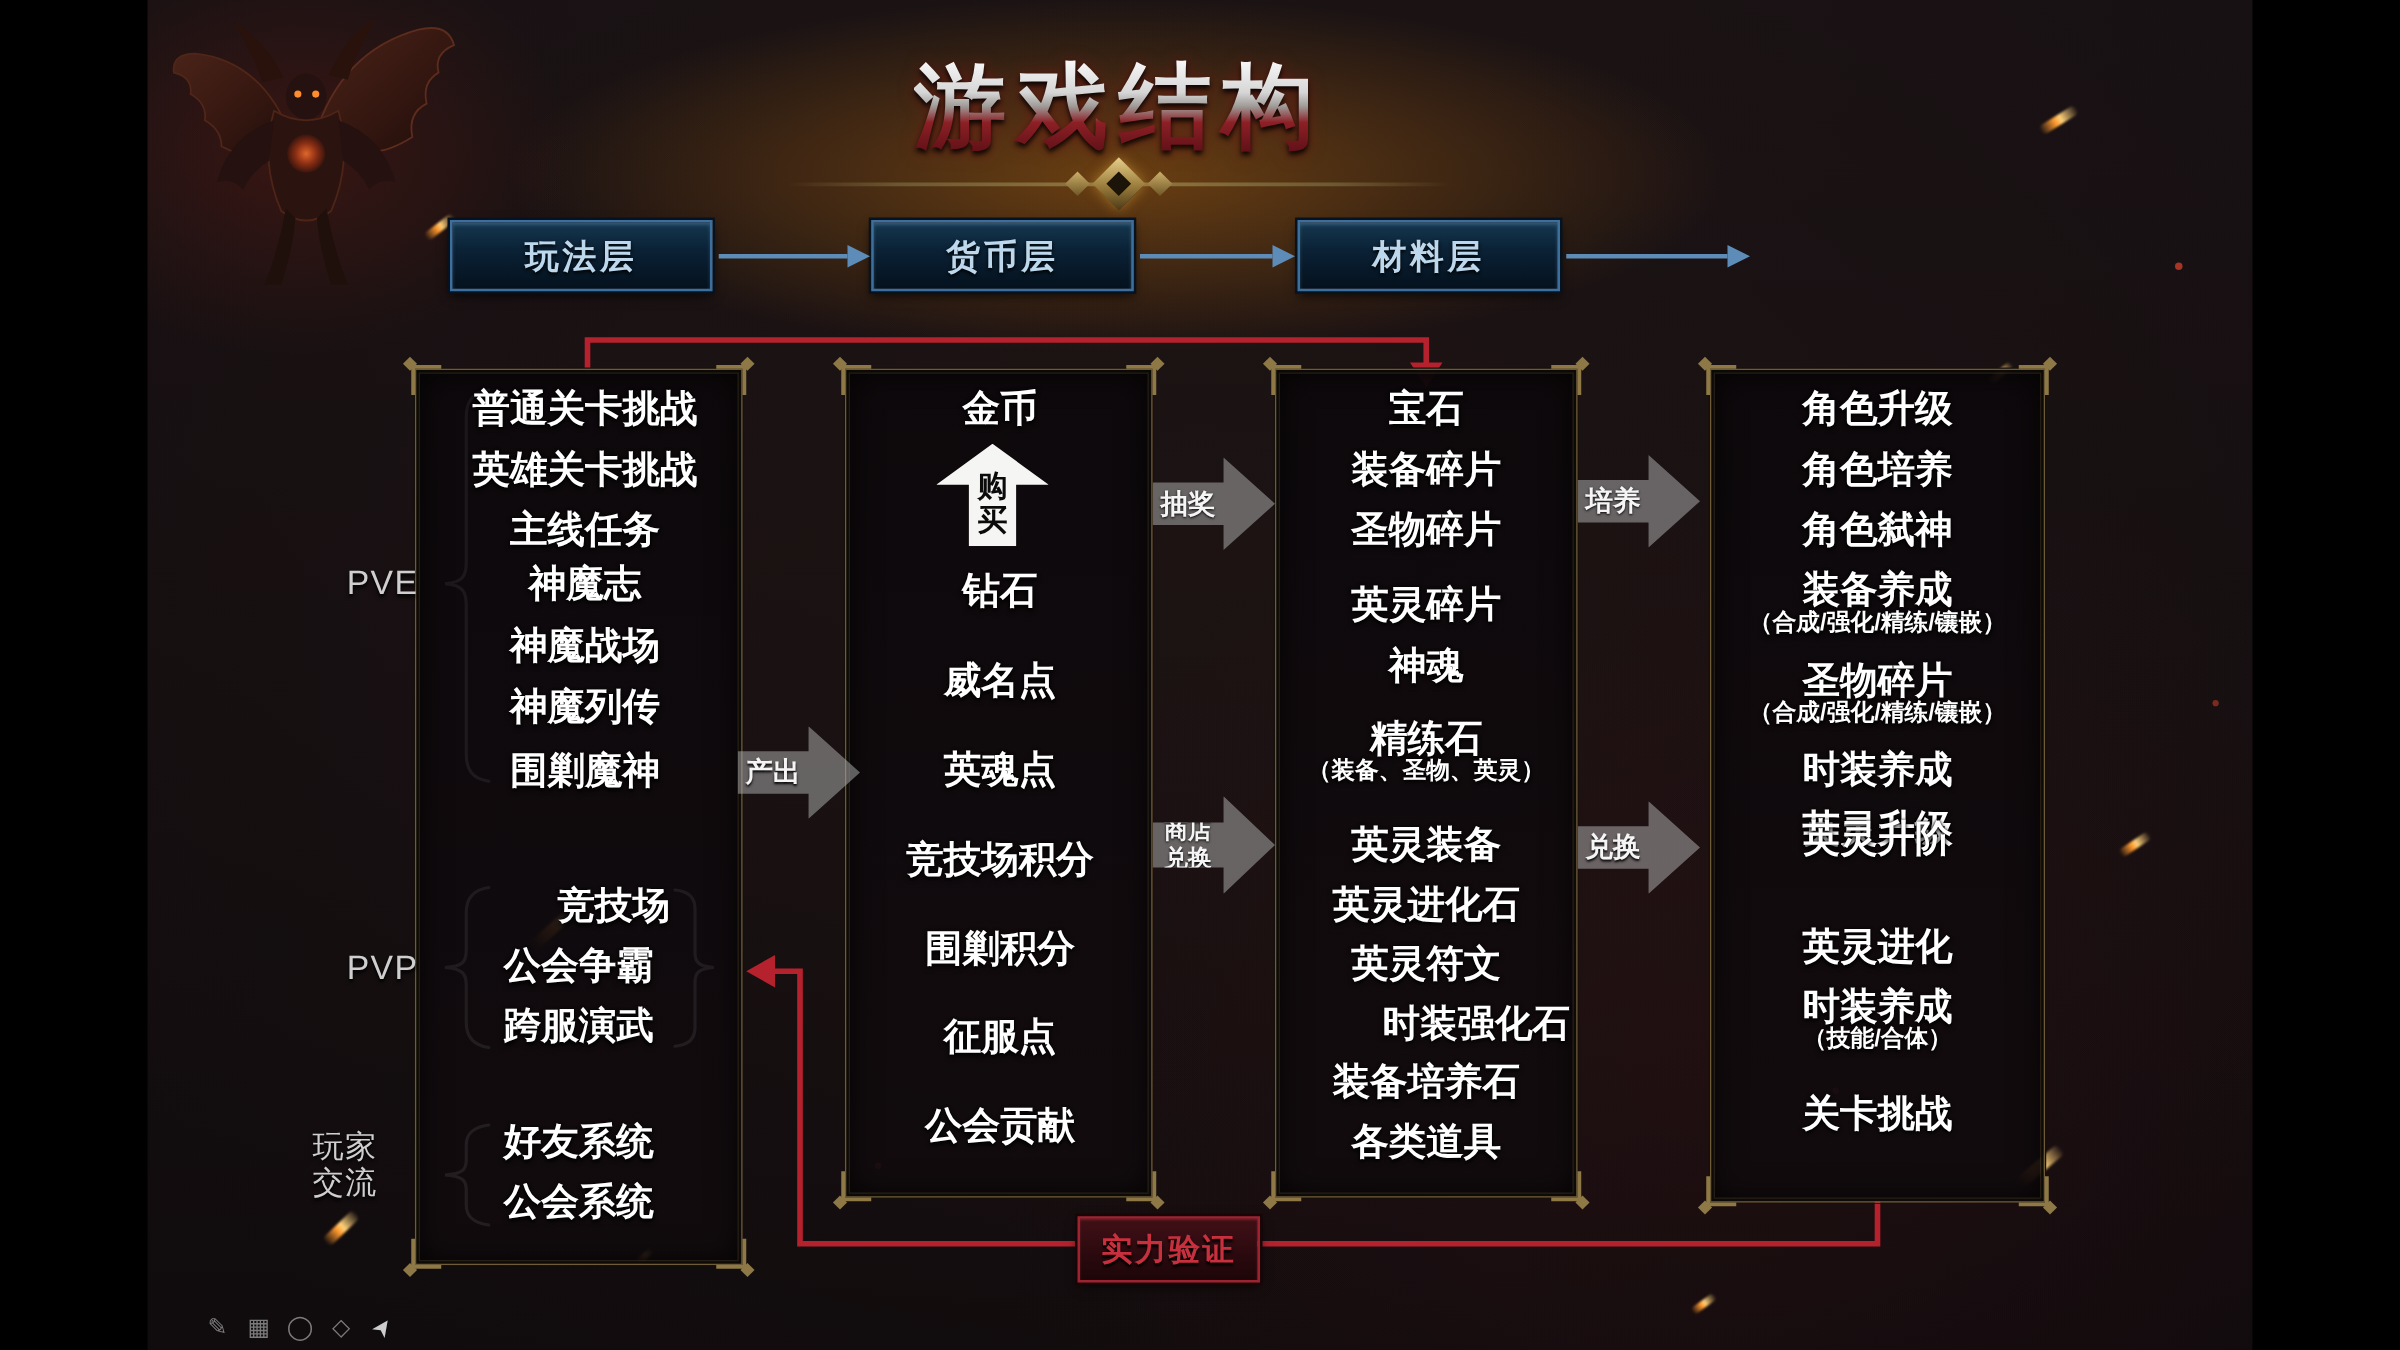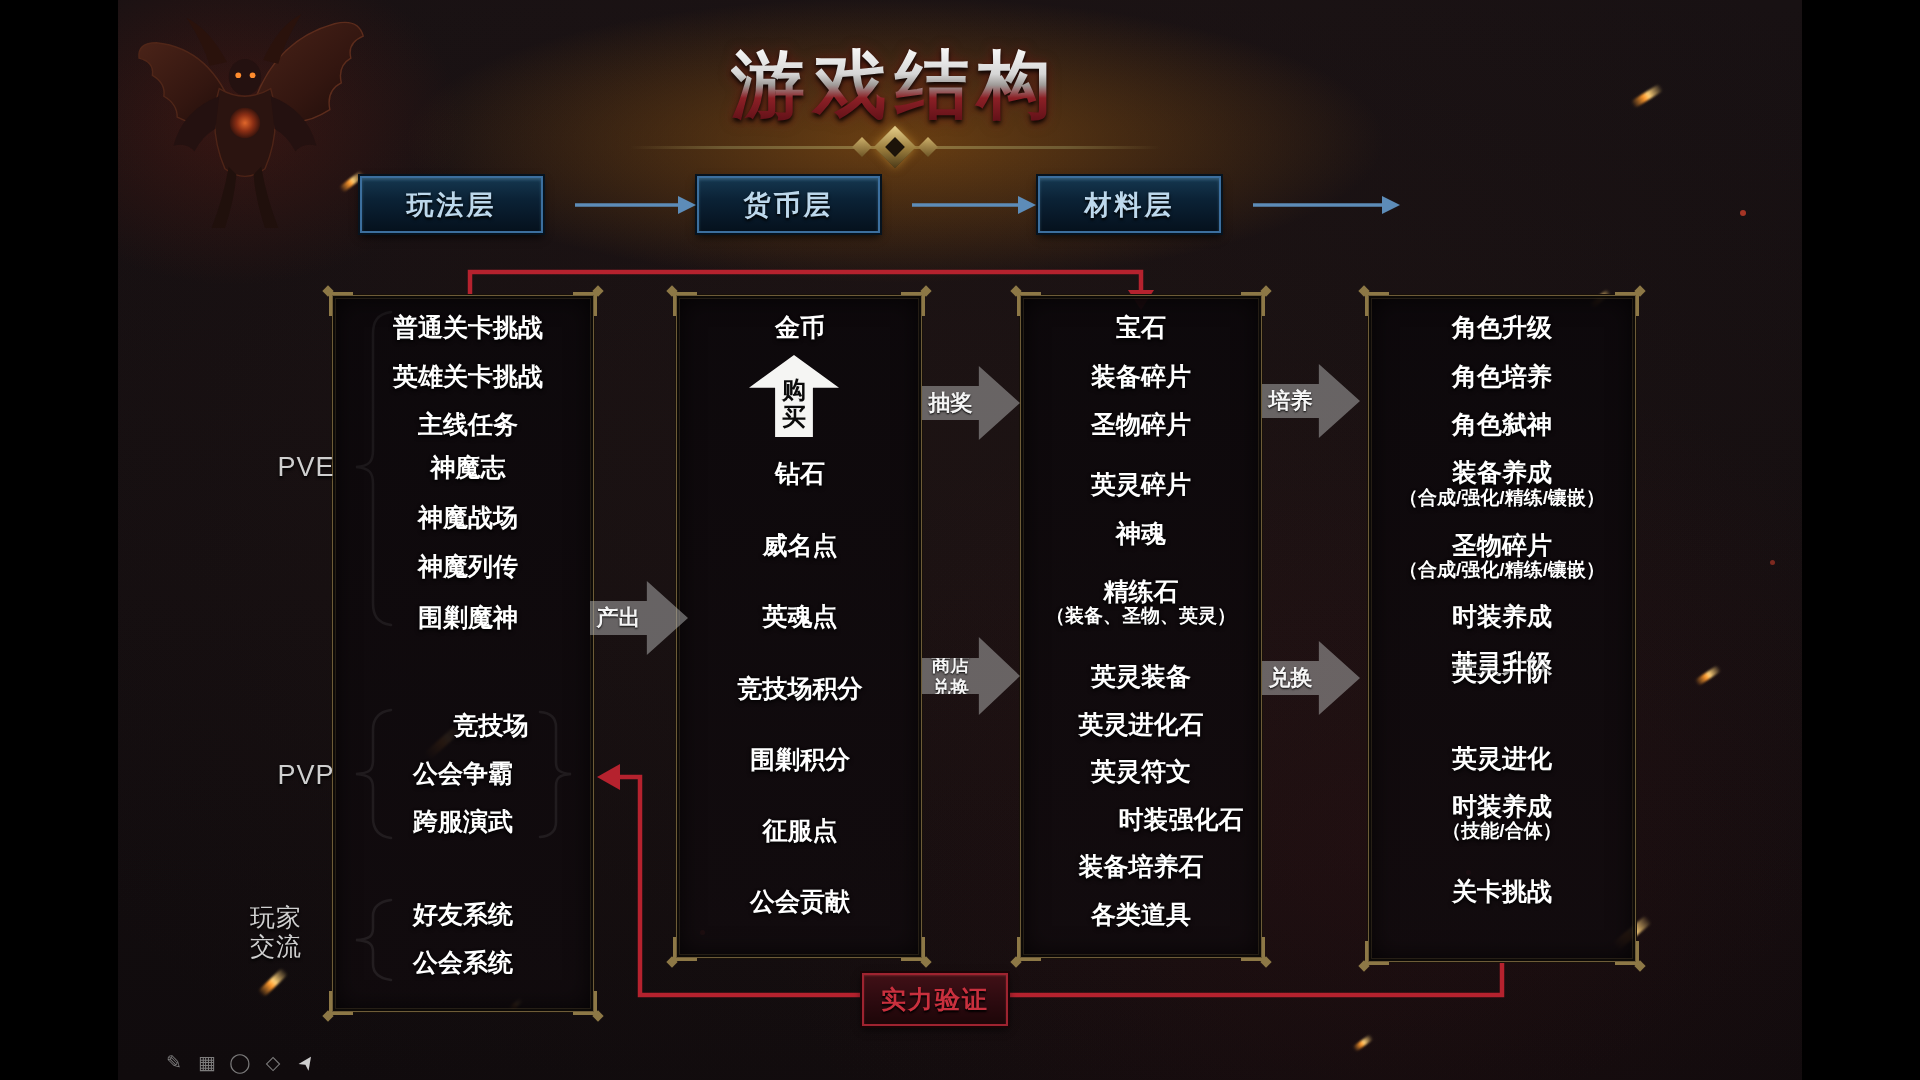--- a/index.html
+++ b/index.html
@@ -20,40 +20,40 @@
     -webkit-background-clip:text;background-clip:text;color:transparent;
     filter:drop-shadow(0 3px 2px rgba(0,0,0,.85)) drop-shadow(0 0 6px rgba(120,20,20,.5));}
   .orn-line{position:absolute;left:630px;top:146px;width:530px;height:3px;
     background:linear-gradient(90deg,rgba(110,85,45,0),#6e5a32 18%,#94793f 50%,#6e5a32 82%,rgba(110,85,45,0));}
   .orn-diamond{position:absolute;left:895px;top:147px;width:30px;height:30px;transform:translate(-50%,-50%) rotate(45deg);
     background:linear-gradient(135deg,#e7cf8a,#9a7c3c 55%,#4b3a18);box-shadow:0 0 10px rgba(230,170,60,.5);}
   .orn-diamond-inner{position:absolute;left:895px;top:147px;width:14px;height:14px;transform:translate(-50%,-50%) rotate(45deg);background:#1c1309;}
   .orn-side{position:absolute;top:147px;width:14px;height:14px;transform:translate(-50%,-50%) rotate(45deg);
     background:linear-gradient(135deg,#cdb06a,#6e5526);}
   
-  .hdr{position:absolute;top:176px;width:183px;height:57px;box-sizing:border-box;
+  .hdr{position:absolute;top:176px;width:210px;height:57px;box-sizing:border-box;
     background:linear-gradient(180deg,#15374f 0%,#0b2236 40%,#05111d 100%);
     border:2px solid #3c6f9e;box-shadow:0 0 0 2px #06131f, inset 0 2px 3px rgba(140,200,240,.25), 0 4px 8px rgba(0,0,0,.7);
     display:flex;align-items:center;justify-content:center;
     color:#bdd8ec;font-size:27px;font-weight:bold;letter-spacing:3px;text-shadow:0 2px 3px #000;}
   
   .fr{position:absolute;box-sizing:border-box;
     background:linear-gradient(180deg,rgba(12,8,11,.93),rgba(17,11,14,.90));
     border:1px solid #6e5c38;
     box-shadow:0 0 0 1px #17100a, inset 0 0 0 2px rgba(0,0,0,.65), inset 0 0 0 3px rgba(110,92,56,.28), inset 0 0 26px rgba(0,0,0,.85);}
   .cnr{position:absolute;width:24px;height:24px;}
   .cnr::before{content:"";position:absolute;inset:0;border-top:3px solid #8d7846;border-left:3px solid #8d7846;}
   .cnr::after{content:"";position:absolute;left:-5px;top:-5px;width:8px;height:8px;transform:rotate(45deg);background:#8d7846;}
   .cnr.tl{left:-4px;top:-4px;}
   .cnr.tr{right:-4px;top:-4px;transform:rotate(90deg);}
   .cnr.br{right:-4px;bottom:-4px;transform:rotate(180deg);}
   .cnr.bl{left:-4px;bottom:-4px;transform:rotate(270deg);}
   
   .it{position:absolute;transform:translate(-50%,-50%);white-space:nowrap;color:#ffffff;
-    font-weight:bold;font-size:25px;text-shadow:0 2px 4px rgba(0,0,0,.95),0 0 2px #000;}
+    font-weight:bold;font-size:30px;text-shadow:0 2px 4px rgba(0,0,0,.95),0 0 2px #000;}
   .sub{font-size:19px;}
   .grp{position:absolute;transform:translate(-50%,-50%);color:#cfcfcf;font-size:27px;
     letter-spacing:1px;text-shadow:0 2px 3px #000;white-space:nowrap;}
   
   .redbox{position:absolute;box-sizing:border-box;display:flex;align-items:center;justify-content:center;
     background:linear-gradient(180deg,#401016 0%,#2c0a0f 55%,#1d0608 100%);
     border:2px solid #9e2330;box-shadow:0 0 0 2px #190406, inset 0 1px 2px rgba(255,90,90,.25), 0 3px 8px rgba(0,0,0,.7);
     color:#c9303e;font-weight:bold;text-shadow:0 2px 2px #000;}
   
   .garr{position:absolute;display:flex;flex-direction:column;justify-content:center;

